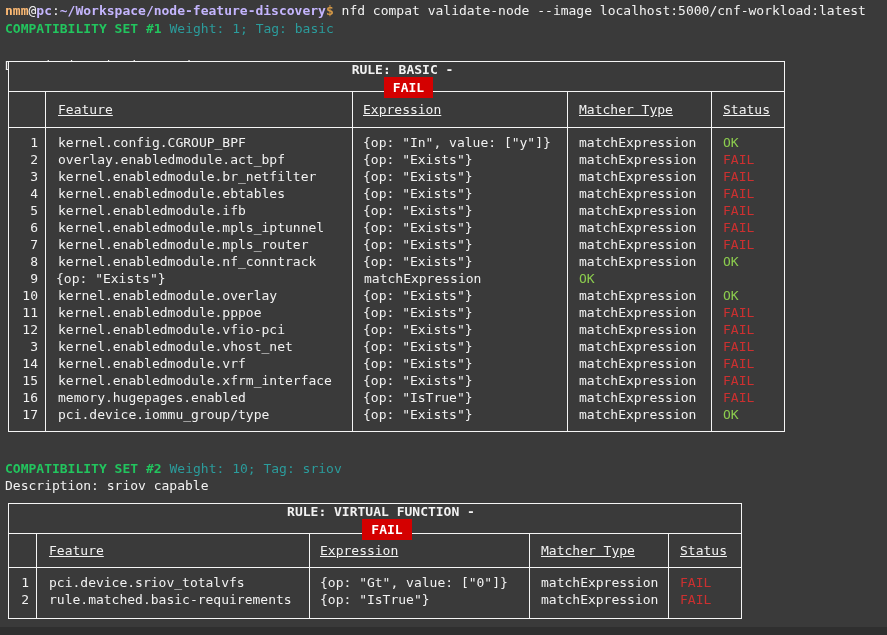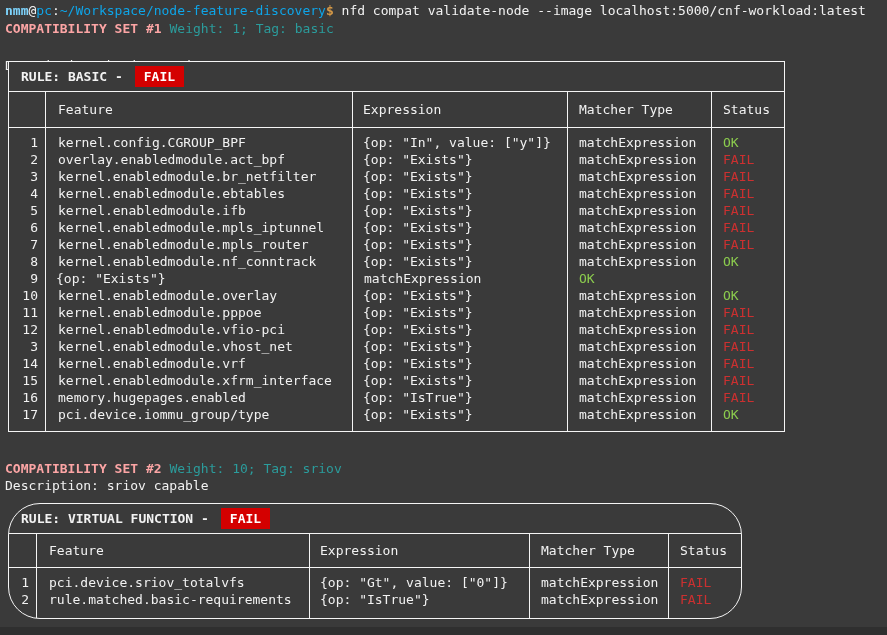--- a/index.html
+++ b/index.html
@@ -7,46 +7,46 @@
   body {
     background: #3a3a3a;
     font-family: "DejaVu Sans Mono", monospace;
     font-size: 13px;
     color: #f2f2f2;
     overflow: hidden;
   }
   .screen { position: relative; width: 887px; height: 635px; background: #3a3a3a; }
   .line { position: absolute; left: 5px; white-space: pre; line-height: 17px; }
   .prompt-line { top: 2px; }
-  .c-user  { color: #7dd3fc; font-weight: bold; }
+  .c-user  { color: #fdba74; font-weight: bold; }
   .c-fg    { color: #f2f2f2; }
-  .c-green { color: #0ea5e9; font-weight: normal; }
+  .c-green { color: #c4b5fd; font-weight: bold; }
   .c-dollar{ color: #d79a47; font-weight: bold; }
   .set-title-1 { top: 20px; }
   .set-desc-1  { top: 37px; margin-top: 20px; }
   .set-title-2 { top: 460px; }
   .set-desc-2  { top: 477px; }
-  .set-name { color: #fca5a5; font-weight: bold; }
+  .set-name { color: #22c55e; font-weight: bold; }
   .set-meta { color: #2b9c9c; margin-left: 8px; }
 
   .tbl { position: absolute; left: 8px; border: 1px solid #f5f5f5; background: #3a3a3a; }
   .t1 { top: 61px; width: 777px; }
-  .t2 { top: 503px; width: 734px; border-radius: 32px; }
+  .t2 { top: 503px; width: 734px; }
 
   .rule-row {
     height: 30px; display: flex; align-items: center;
     padding-left: 12px; border-bottom: 1px solid #f5f5f5;
-    font-weight: bold; white-space: pre;
+    font-weight: bold; white-space: pre; flex-direction: column;
   }
   .badge {
     display: inline-block; background: #d40000; color: #ffffff;
     font-weight: bold; line-height: 17px; padding: 2px 9px; margin-left: 12px;
   }
 
-  .hdr { display: grid; border-bottom: 1px solid #f5f5f5; }
+  .hdr { display: grid; border-bottom: 1px solid #f5f5f5; text-decoration: underline; }
   .t1 .hdr { height: 36px; }
   .t2 .hdr { height: 34px; }
   .t1 .hdr, .t1 .row { grid-template-columns: 37px 307px 215px 144px 72px; }
   .t2 .hdr, .t2 .row { grid-template-columns: 28px 273px 220px 139px 72px; }
   .hdr > div { height: 100%; display: flex; align-items: center; white-space: pre; }
   .hdr > div:not(:last-child) { border-right: 1px solid #f5f5f5; }
 
   .body { position: relative; }
   .t1 .body { padding: 6px 0 8px; }
   .t2 .body { padding: 6px 0 10px; }

